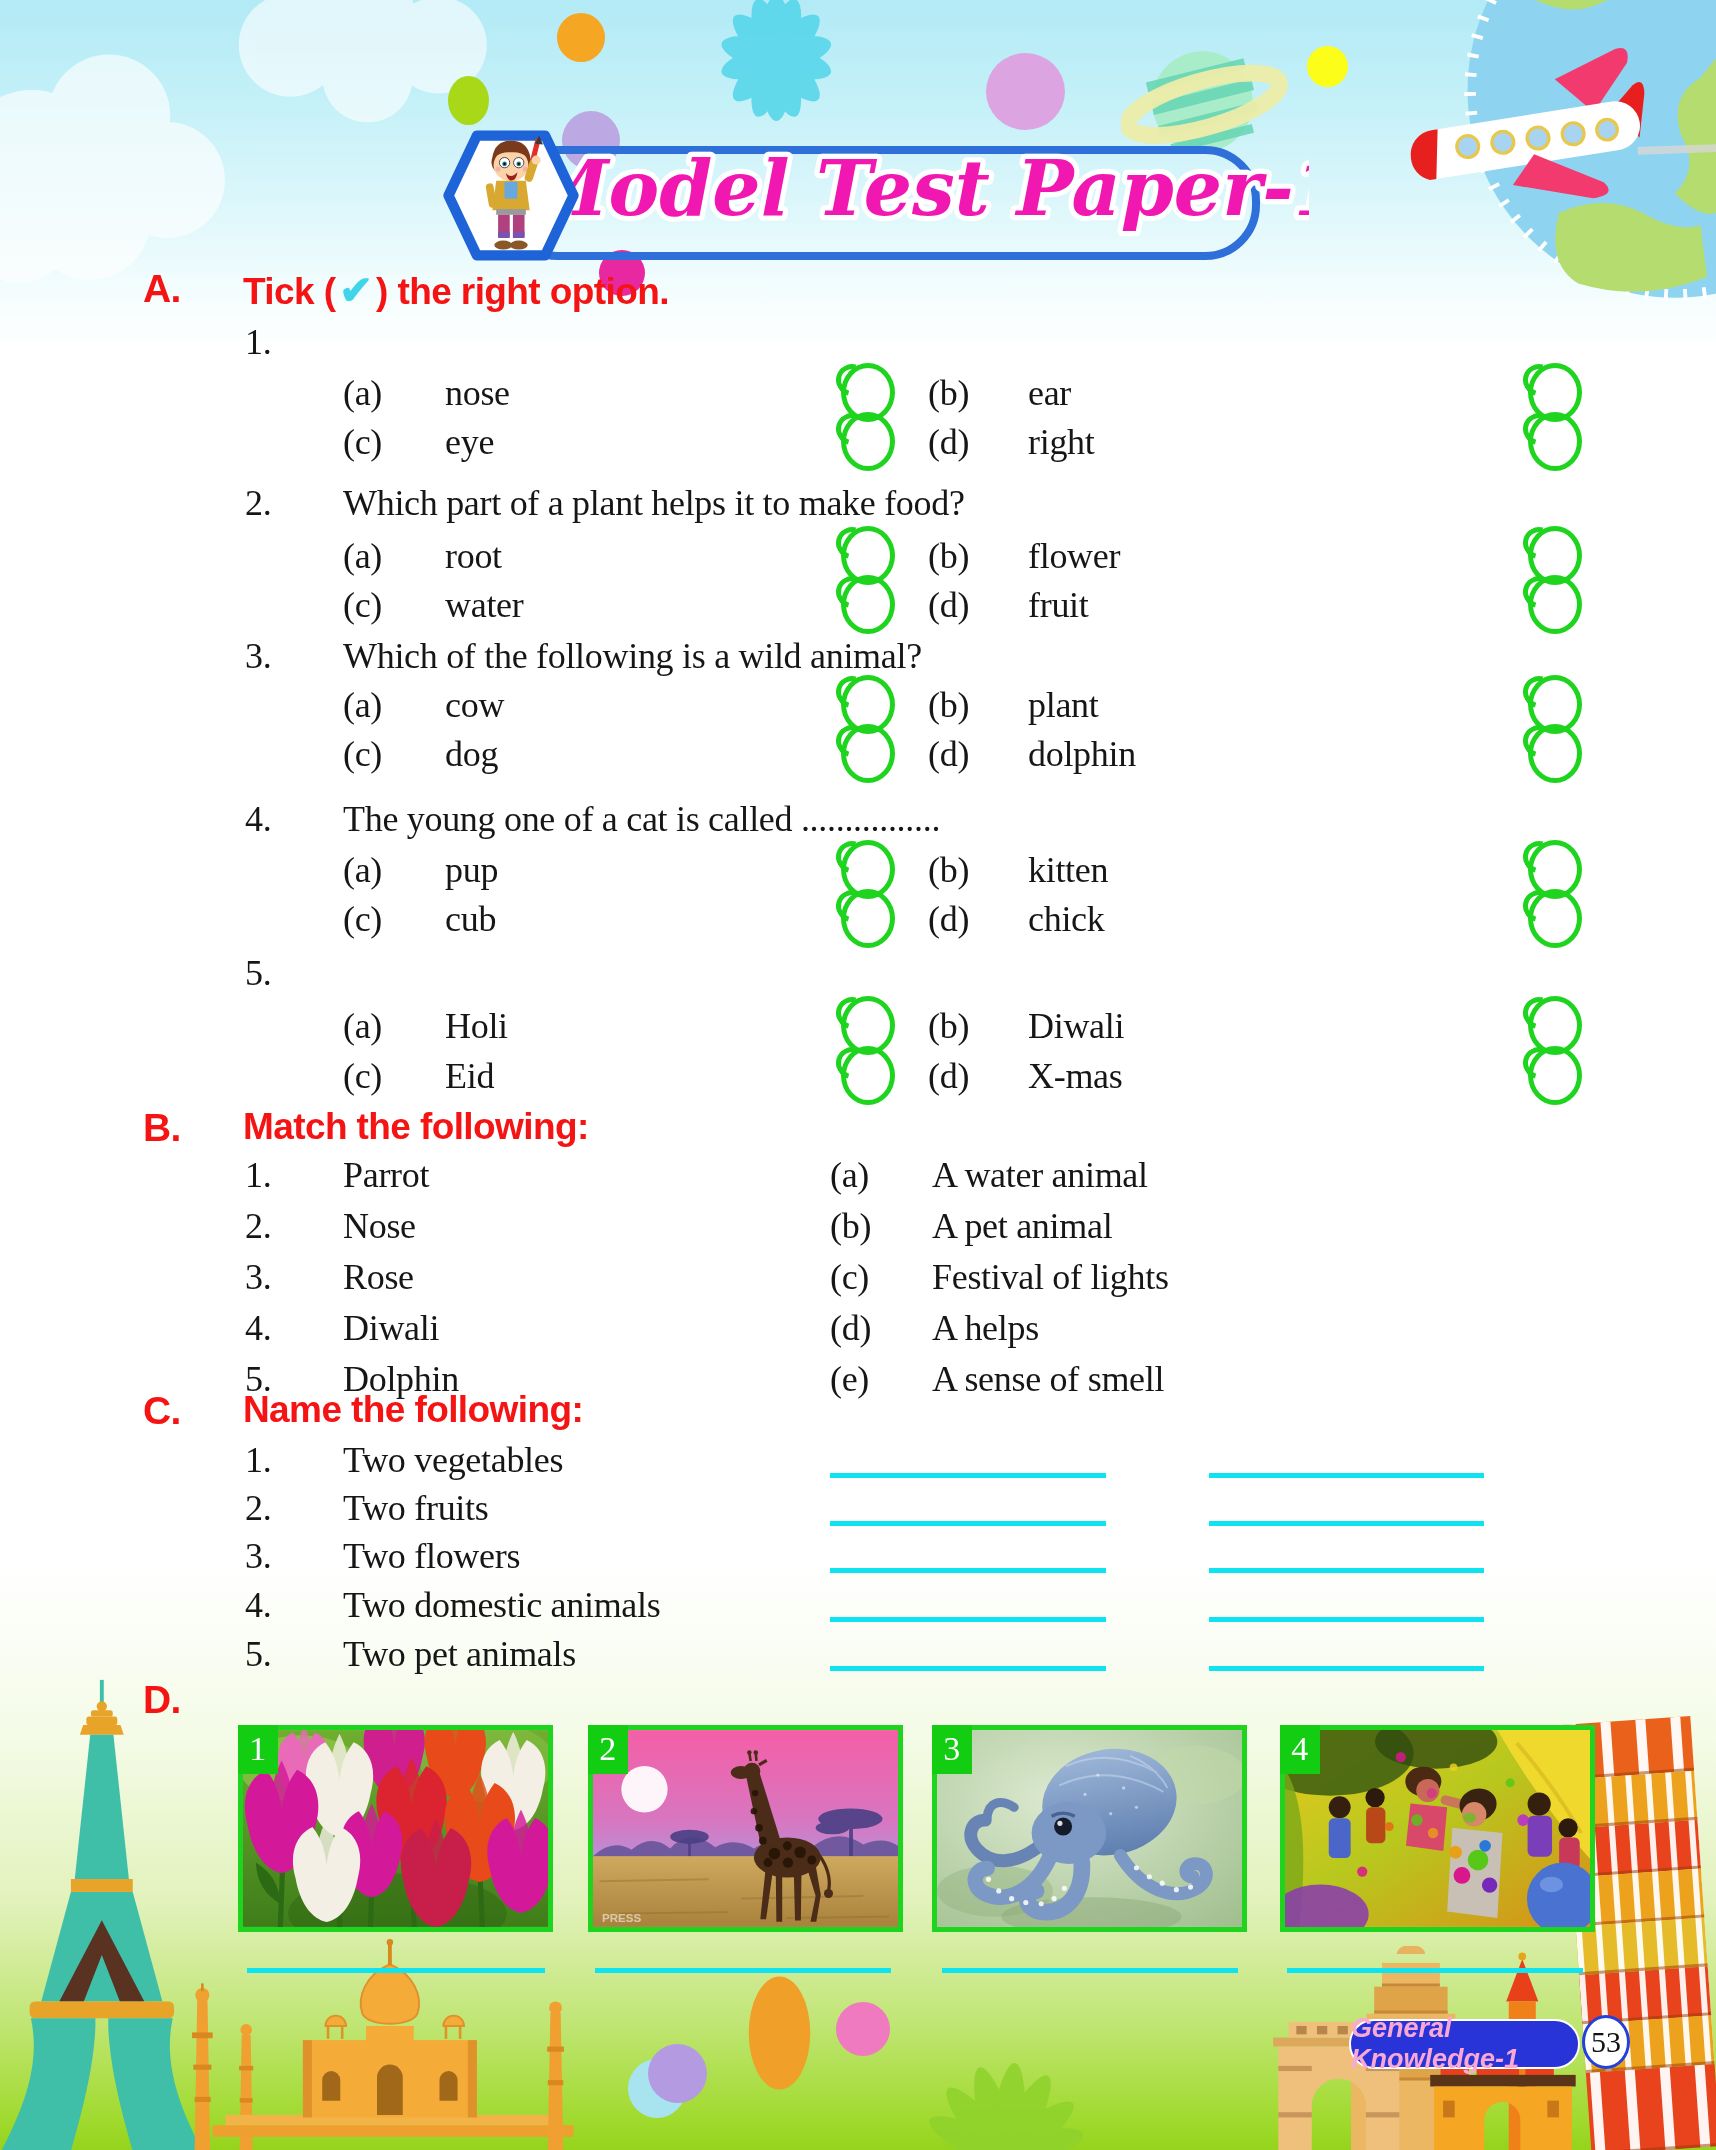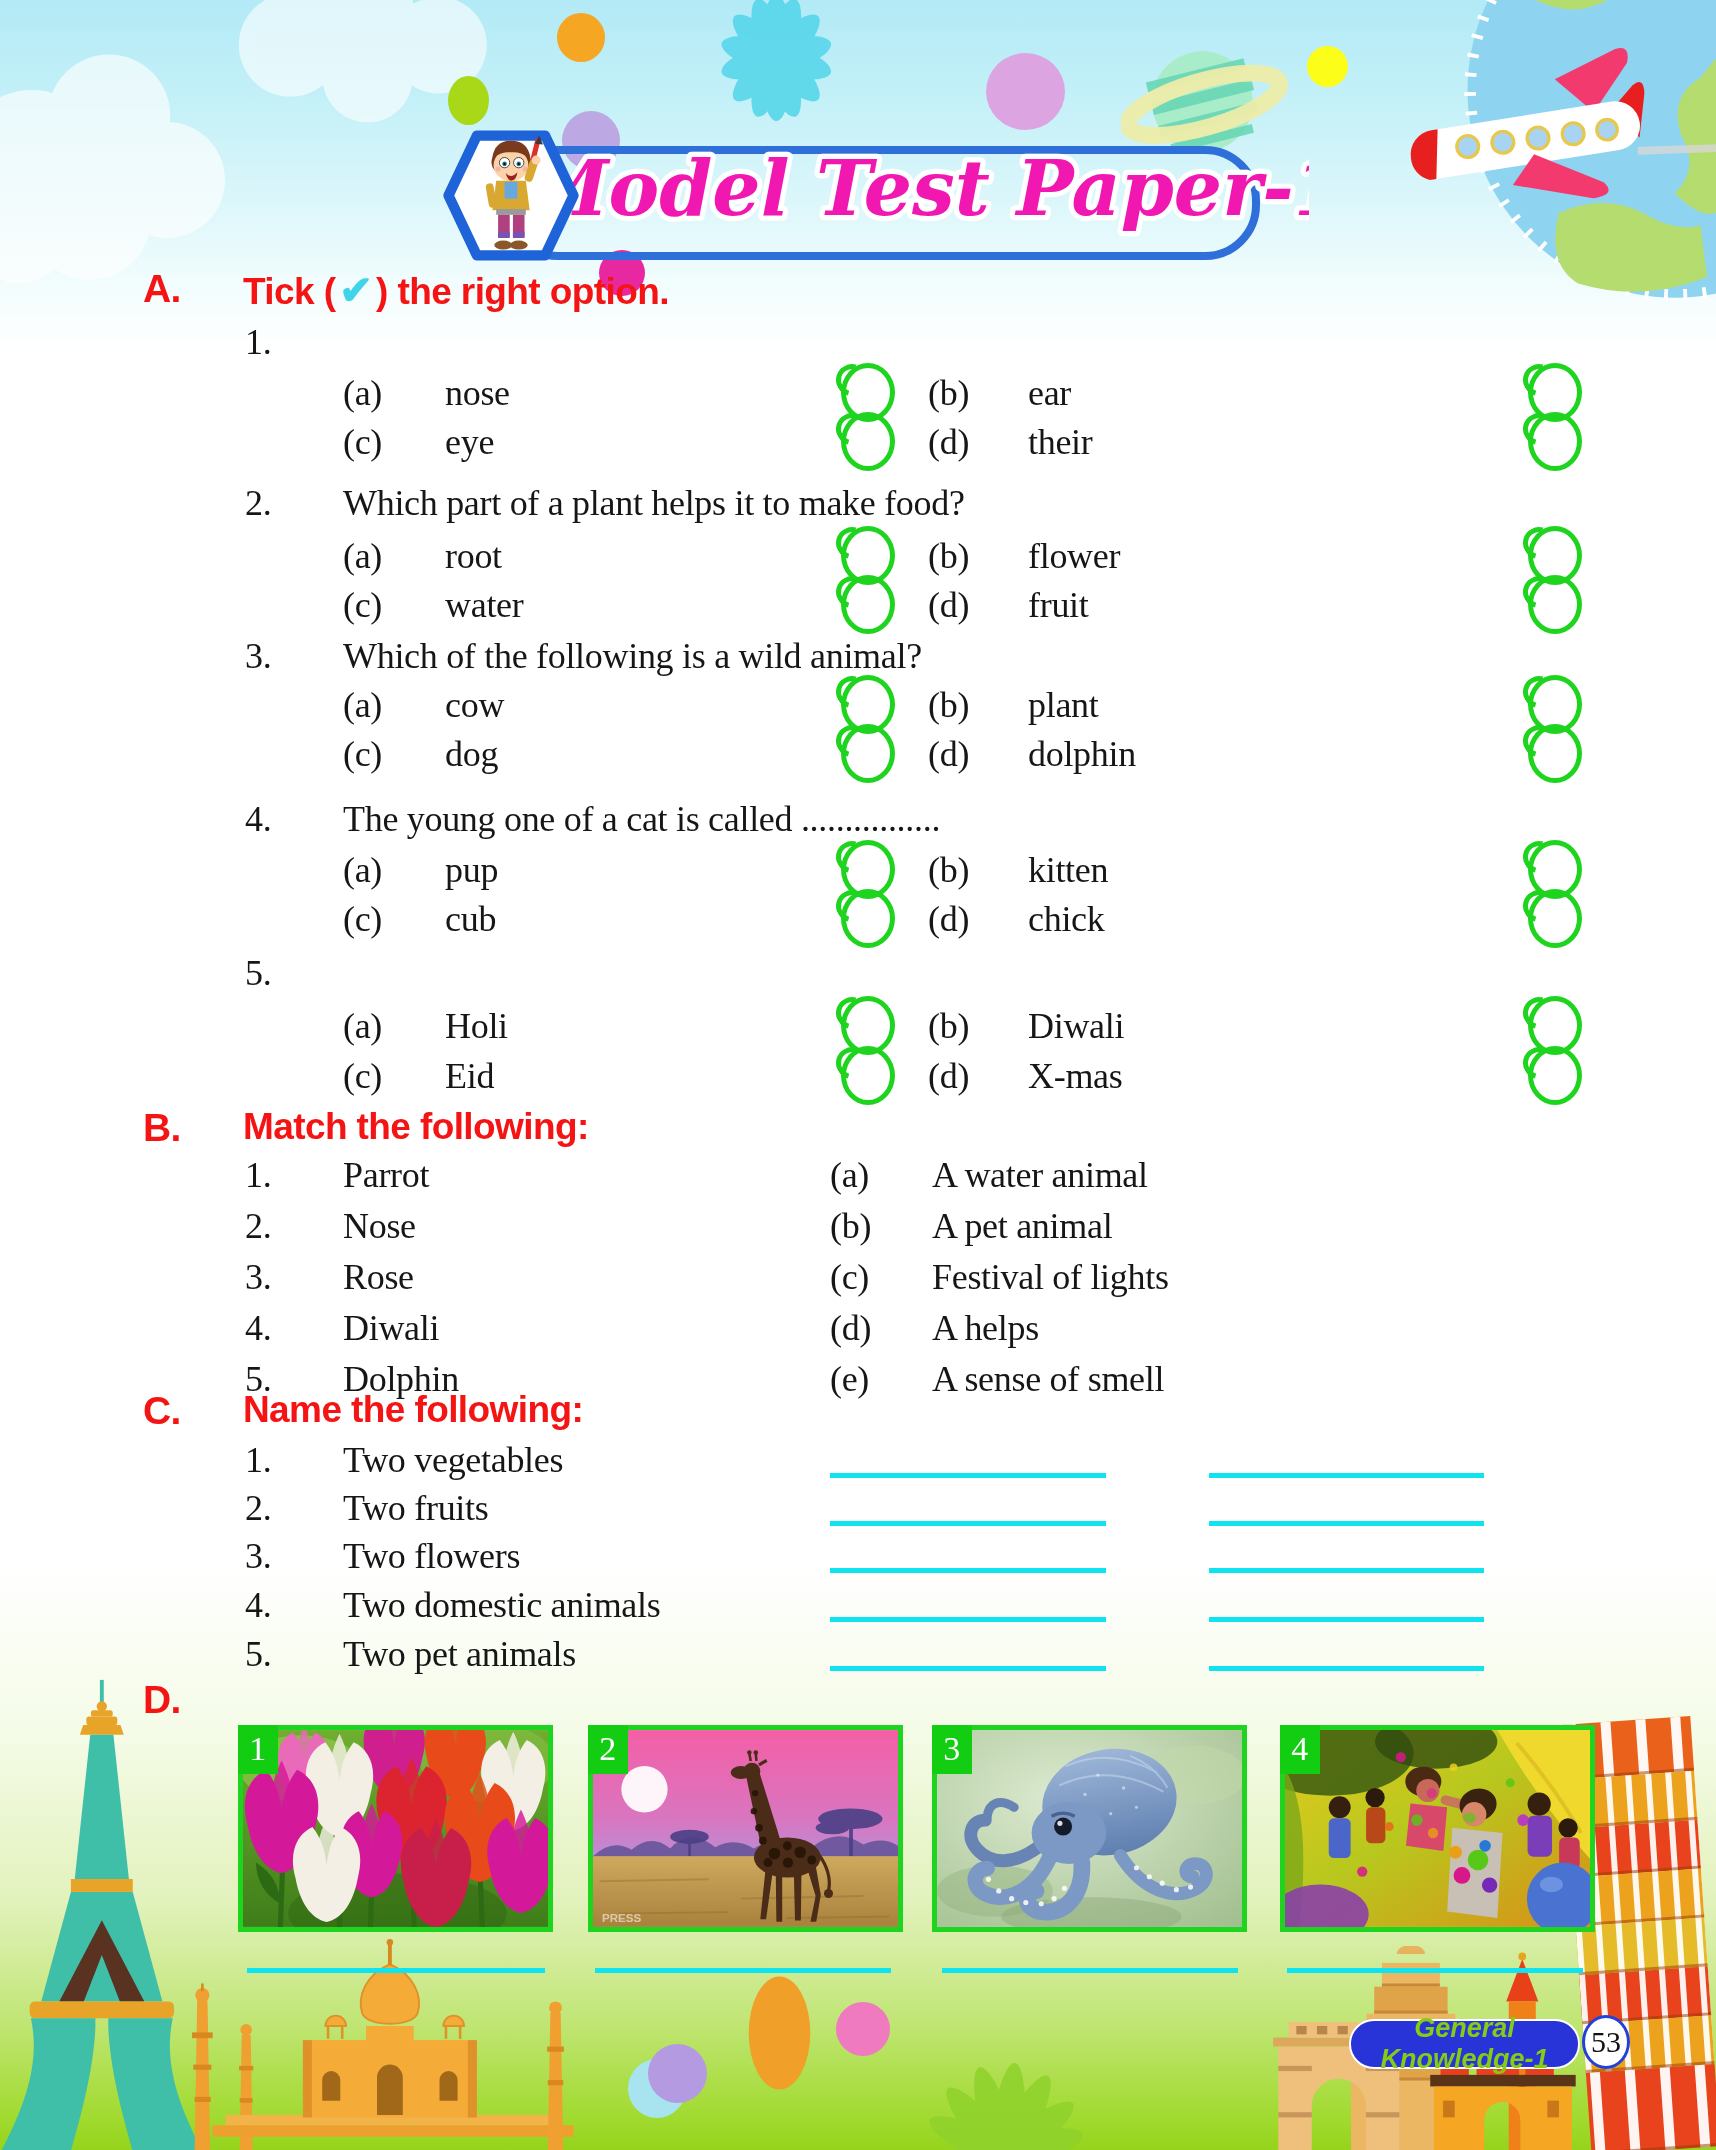--- a/index.html
+++ b/index.html
@@ -37,21 +37,21 @@
   
   .dot{position:absolute;border-radius:50%;}
   
   .dfig{position:absolute;top:1725px;width:305px;height:197px;border:5.2px solid #1fd41f;background:#fff;margin:0;}
   .dfig svg{display:block;}
   .badge{position:absolute;left:-5.2px;top:-5.2px;width:40px;height:49px;background:#12cd12;color:#fff;
     font-family:"Liberation Serif",serif;font-size:34px;display:flex;align-items:center;justify-content:center;}
   
   .fpill{position:absolute;left:1349px;top:2019px;width:231px;height:50px;background:#2833d8;border:2.6px solid #fff;
     border-radius:28px;display:flex;align-items:center;justify-content:center;box-sizing:border-box;}
-  .fpill span{font-family:"Liberation Sans",sans-serif;font-style:italic;font-weight:bold;font-size:27px;color:#84cc16;text-align:center;}
+  .fpill span{font-family:"Liberation Sans",sans-serif;font-style:italic;font-weight:bold;font-size:27px;color:#f9a8d4;}
   .pnum{position:absolute;left:1582px;top:2015px;width:48px;height:54px;background:#fff;border:3.9px solid #2340d8;
     border-radius:50%;display:flex;align-items:center;justify-content:center;box-sizing:border-box;}
   .pnum span{font-size:30px;color:#111;}
   
   .pisa{position:absolute;left:1590px;top:1719px;width:129px;height:432px;transform:rotate(-4deg);
     transform-origin:55% 95%;}
   .prow{width:100%;box-sizing:border-box;border-bottom:3.9px solid rgba(150,55,8,.5);
     background-image:repeating-linear-gradient(90deg,rgba(255,255,255,.92) 0 5.8px,rgba(255,255,255,0) 5.8px 20px);}
   .prow.arch{background-image:repeating-linear-gradient(90deg,rgba(255,255,255,.95) 3.9px 14px,rgba(255,255,255,0) 14px 39px);}
 </style>
@@ -187,21 +187,21 @@
     <span class="ring r1"></span>
     <span class="L c2l">(b)</span>
     <span class="L c2t">ear</span>
     <span class="ring r2"></span>
   </div>
   <div class="orow" style="top:421px">
     <span class="L c1l">(c)</span>
     <span class="L c1t">eye</span>
     <span class="ring r1"></span>
     <span class="L c2l">(d)</span>
-    <span class="L c2t">their</span>
+    <span class="L c2t">right</span>
     <span class="ring r2"></span>
   </div>
 
   <div class="qrow" style="top:482px">
     <span class="L qnum">2.</span>
     <span class="L qtext">Which part of a plant helps it to make food?</span>
   </div>
   <div class="orow" style="top:535px">
     <span class="L c1l">(a)</span>
     <span class="L c1t">root</span>

